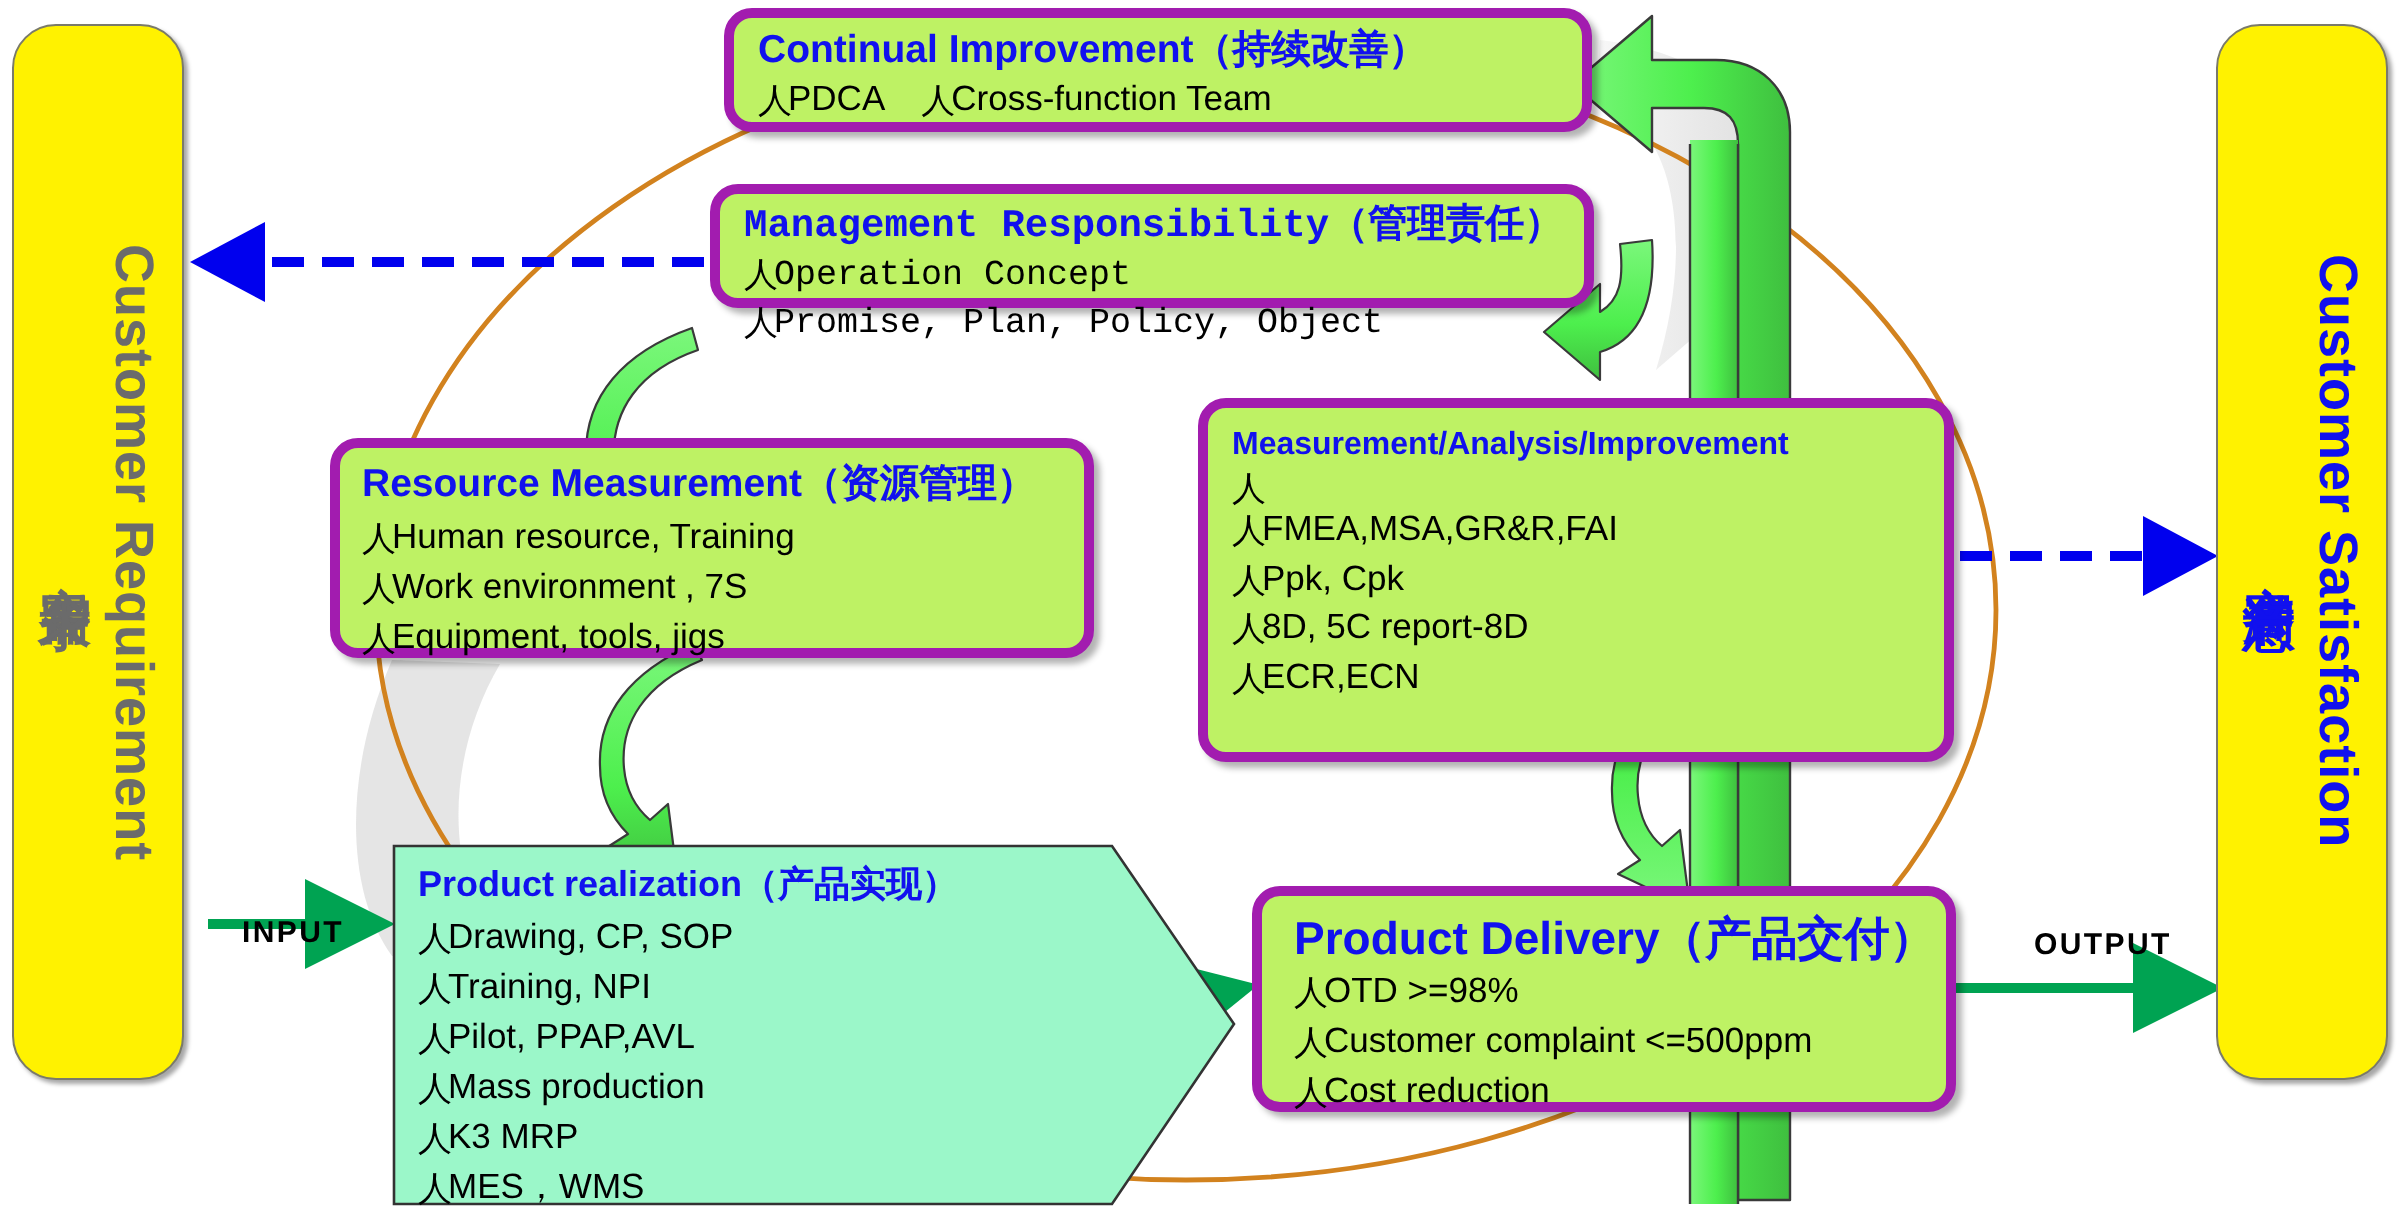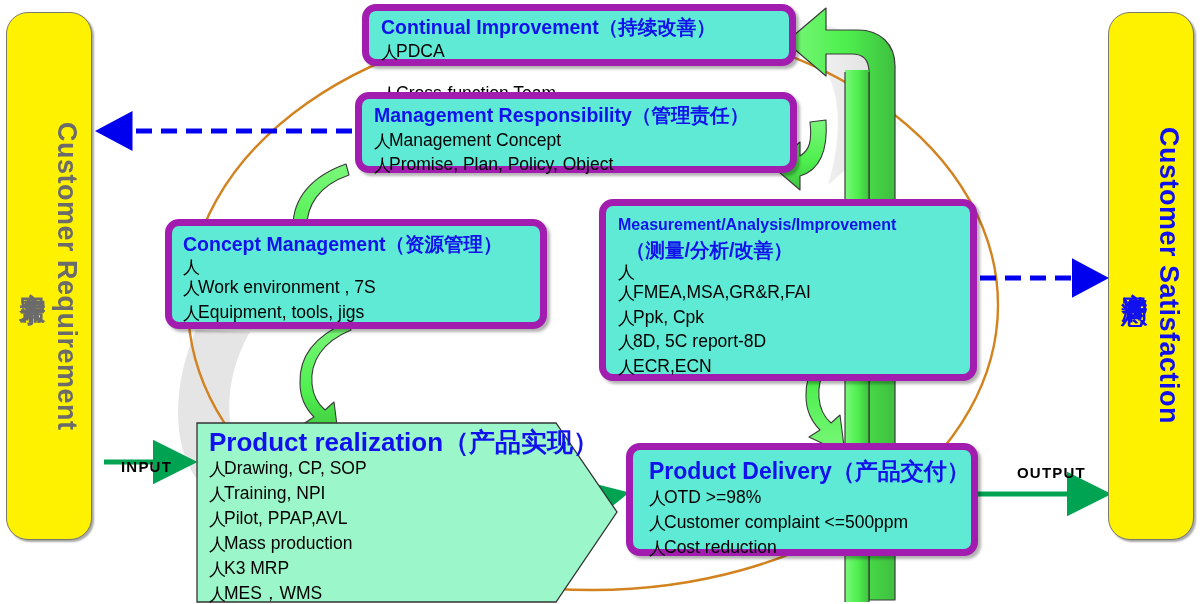--- a/index.html
+++ b/index.html
@@ -16,50 +16,50 @@
          font-weight:bold;letter-spacing:.5px;white-space:nowrap;}
   .vline.cn{writing-mode:vertical-rl;text-orientation:upright;letter-spacing:2px;}
 
   #panel-left{left:6px;top:12px;width:84px;height:526px;}
   #panel-left .vline{font-size:27px;color:#6b6b6b;}
   #panel-left .vline.cn{font-size:26px;color:#6b6b6b;}
   #panel-right{left:1108px;top:12px;width:84px;height:526px;}
   #panel-right .vline{font-size:27px;color:#1111EE;}
   #panel-right .vline.cn{font-size:26px;color:#1111EE;}
 
-  .box{position:absolute;background:#5eead4;border:7px solid #a21caf;
+  .box{position:absolute;background:#bef264;border:5px solid #a21caf;
        box-shadow:3px 3px 3px rgba(0,0,0,.30);box-sizing:border-box;}
   .box.round{border-radius:14px;}
   .box .ttl{color:#1111EE;font-weight:bold;white-space:nowrap;}
   .box .ttl .cn{color:#1111EE;font-weight:bold;}
   .box ul{list-style:none;margin:0;padding:0;}
   .box li{color:#000;white-space:nowrap;display:flex;align-items:baseline;}
   .bullet{display:inline-block;width:15px;flex:0 0 15px;color:#000;
           font-size:17px;line-height:1;transform:translateY(1px);}
 
   #box-ci{left:362px;top:4px;width:434px;height:62px;padding:5px 0 0 12px;}
   #box-ci .ttl{font-size:19.5px;line-height:23px;}
-  #box-ci .inline{display:flex;gap:18px;font-size:17.5px;line-height:24px;flex-direction:column;}
-
-  #box-mr{left:355px;top:92px;width:442px;height:81px;padding:4px 0 0 12px;}
+  #box-ci .inline{display:flex;gap:18px;font-size:17.5px;line-height:24px;}
+
+  #box-mr{left:355px;top:92px;width:442px;height:62px;padding:4px 0 0 12px;font-family:Liberation Mono, monospace;}
   #box-mr .ttl{font-size:19.5px;line-height:25px;}
   #box-mr li{font-size:17.5px;line-height:24px;}
 
   #box-rm{left:165px;top:219px;width:382px;height:110px;padding:5px 0 0 11px;}
   #box-rm .ttl{font-size:19.5px;line-height:27px;}
   #box-rm li{font-size:17.5px;line-height:25px;}
 
   #box-ma{left:599px;top:199px;width:378px;height:182px;padding:7px 0 0 12px;}
   #box-ma .ttl{font-size:16px;line-height:24px;}
   #box-ma .ttl2{font-size:19.5px;line-height:26px;color:#1111EE;font-weight:bold;padding-left:8px;}
   #box-ma li{font-size:17.5px;line-height:24.5px;}
 
   #box-pr{left:197px;top:423px;width:420px;height:179px;}
   #box-pr .inner{position:absolute;left:12px;top:6px;}
-  #box-pr .ttl{font-size:26px;line-height:27px;}
+  #box-pr .ttl{font-size:18px;line-height:27px;}
   #box-pr li{font-size:17.5px;line-height:25px;}
 
   #box-pd{left:626px;top:443px;width:352px;height:113px;padding:7px 0 0 16px;}
   #box-pd .ttl{font-size:23px;line-height:28px;}
   #box-pd li{font-size:17.5px;line-height:25px;}
 
   .flowlabel{position:absolute;font-size:15px;font-weight:bold;color:#000;
              letter-spacing:1.2px;}
   #label-input{left:121px;top:458px;}
   #label-output{left:1017px;top:464px;}
@@ -181,53 +181,53 @@
     </div>
   </div>
 
   <div class="box round" id="box-mr">
     <div class="ttl">
       <span>Management Responsibility</span><span class="cn">（管理责任）</span>
     </div>
     <ul>
       <li>
           <span class="bullet">人</span>
-          <span>Management Concept</span>
+          <span>Operation Concept</span>
         </li>
       <li>
           <span class="bullet">人</span>
           <span>Promise, Plan, Policy, Object</span>
         </li>
     </ul>
   </div>
 
   <div class="box round" id="box-rm">
     <div class="ttl">
-      <span>Concept Management</span><span class="cn">（资源管理）</span>
+      <span>Resource Measurement</span><span class="cn">（资源管理）</span>
     </div>
     <ul>
       <li>
           <span class="bullet">人</span>
+          <span>Human resource, Training</span>
         </li>
       <li>
           <span class="bullet">人</span>
           <span>Work environment , 7S</span>
         </li>
       <li>
           <span class="bullet">人</span>
           <span>Equipment, tools, jigs</span>
         </li>
     </ul>
   </div>
 
   <div class="box round" id="box-ma">
     <div class="ttl">
       <span>Measurement/Analysis/Improvement</span>
     </div>
-    <div class="ttl2">（测量/分析/改善）</div>
     <ul>
       <li>
           <span class="bullet">人</span>
         </li>
       <li>
           <span class="bullet">人</span>
           <span>FMEA,MSA,GR&amp;R,FAI</span>
         </li>
       <li>
           <span class="bullet">人</span>

